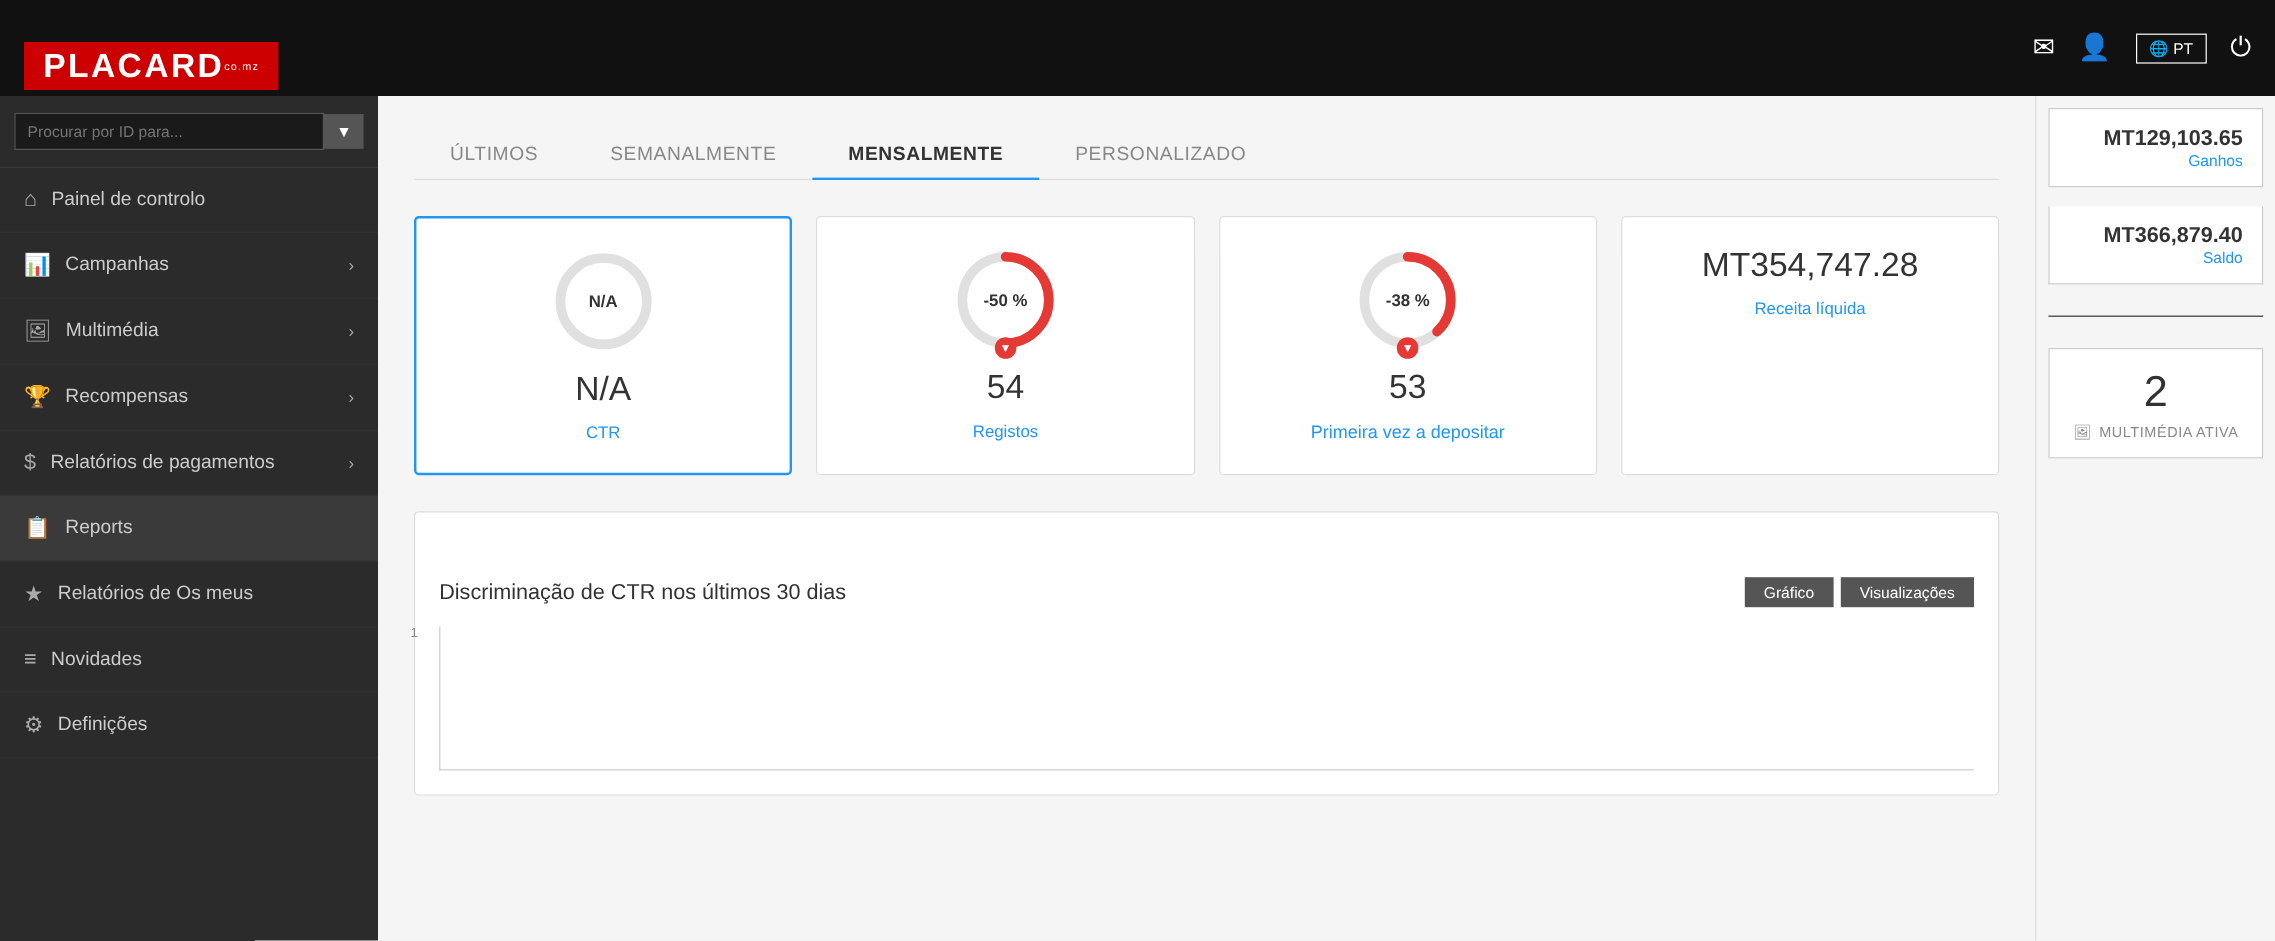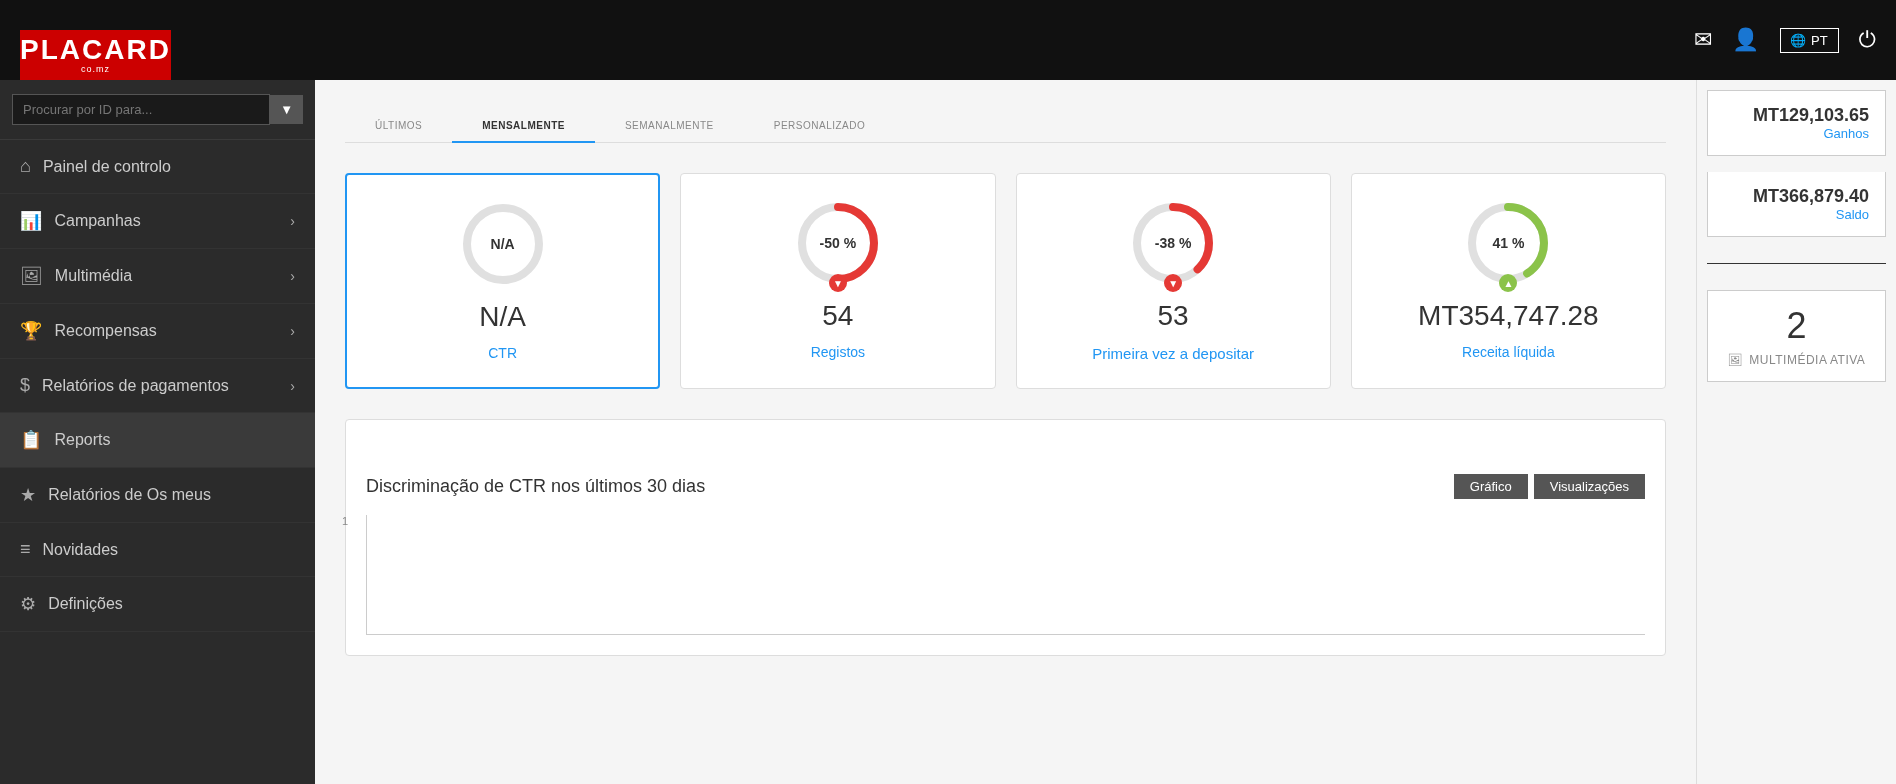--- a/index.html
+++ b/index.html
@@ -10,23 +10,23 @@
       background: #111;
       height: 80px;
       display: flex;
       align-items: center;
       justify-content: space-between;
       padding: 0 20px;
       flex-shrink: 0;
     }
     .logo-box {
       background: #cc0000;
-      padding: 6px 0;
-      display: flex;
-      flex-direction: column;
+      padding: 6px 16px;
+      display: flex;
+      flex-direction: row;
       align-items: center;
       margin-top: 30px;
     }
     .logo-text {
       color: white;
       font-size: 28px;
       font-weight: 900;
       letter-spacing: 2px;
       line-height: 1;
     }
@@ -131,21 +131,21 @@
 
     
     .tabs {
       display: flex;
       gap: 0;
       margin-bottom: 30px;
       border-bottom: 1px solid #ddd;
     }
     .tab {
       padding: 10px 30px;
-      font-size: 10px;
+      font-size: 16px;
       color: #888;
       cursor: pointer;
       letter-spacing: 0.5px;
       border-bottom: 2px solid transparent;
       margin-bottom: -1px;
     }
     .tab.active {
       color: #333;
       border-bottom: 2px solid #2196F3;
       font-weight: 600;
@@ -428,22 +428,22 @@
 
   </div>
       </nav>
   </aside>
 
   <main class="content">
 
     <div class="tabs">
 
     <div class="tab">ÚLTIMOS</div>
+        <div class="tab">SEMANALMENTE</div>
         <div class="tab active">MENSALMENTE</div>
-        <div class="tab">SEMANALMENTE</div>
         <div class="tab">PERSONALIZADO</div>
       </div>
 
     <div class="stat-cards">
 
     <div class="stat-card selected">
     <div class="donut-wrap">
       <svg viewBox="0 0 90 90">
         <circle cx="45" cy="45" r="36" fill="none" stroke="#e0e0e0" stroke-width="8"></circle>
 
@@ -480,32 +480,20 @@
       
     <div class="trend-icon trend-down">
       ▼
     </div>
   
     </div>
     <div class="stat-value">53</div>
     <div class="stat-label-multi">Primeira vez a depositar</div>
   </div>
         <div class="stat-card">
-    <div class="donut-wrap">
-      <svg viewBox="0 0 90 90">
-        <circle cx="45" cy="45" r="36" fill="none" stroke="#e0e0e0" stroke-width="8"></circle>
-        <circle cx="45" cy="45" r="36" fill="none" stroke="#8bc34a" stroke-width="8" stroke-dasharray="92.7398151339707 133.4548559244944" stroke-linecap="round"></circle>
-      </svg>
-      <div class="donut-label">41 %</div>
-      
-    <div class="trend-icon trend-up">
-      ▲
-    </div>
-  
-    </div>
     <div class="stat-value">MT354,747.28</div>
     <div class="stat-label">Receita líquida</div>
   </div>
       </div>
 
     <div class="chart-section">
       <div class="chart-header">
         <span class="chart-title">Discriminação de CTR nos últimos 30 dias</span>
         <div class="chart-controls">
           <button class="chart-btn">Gráfico</button>

